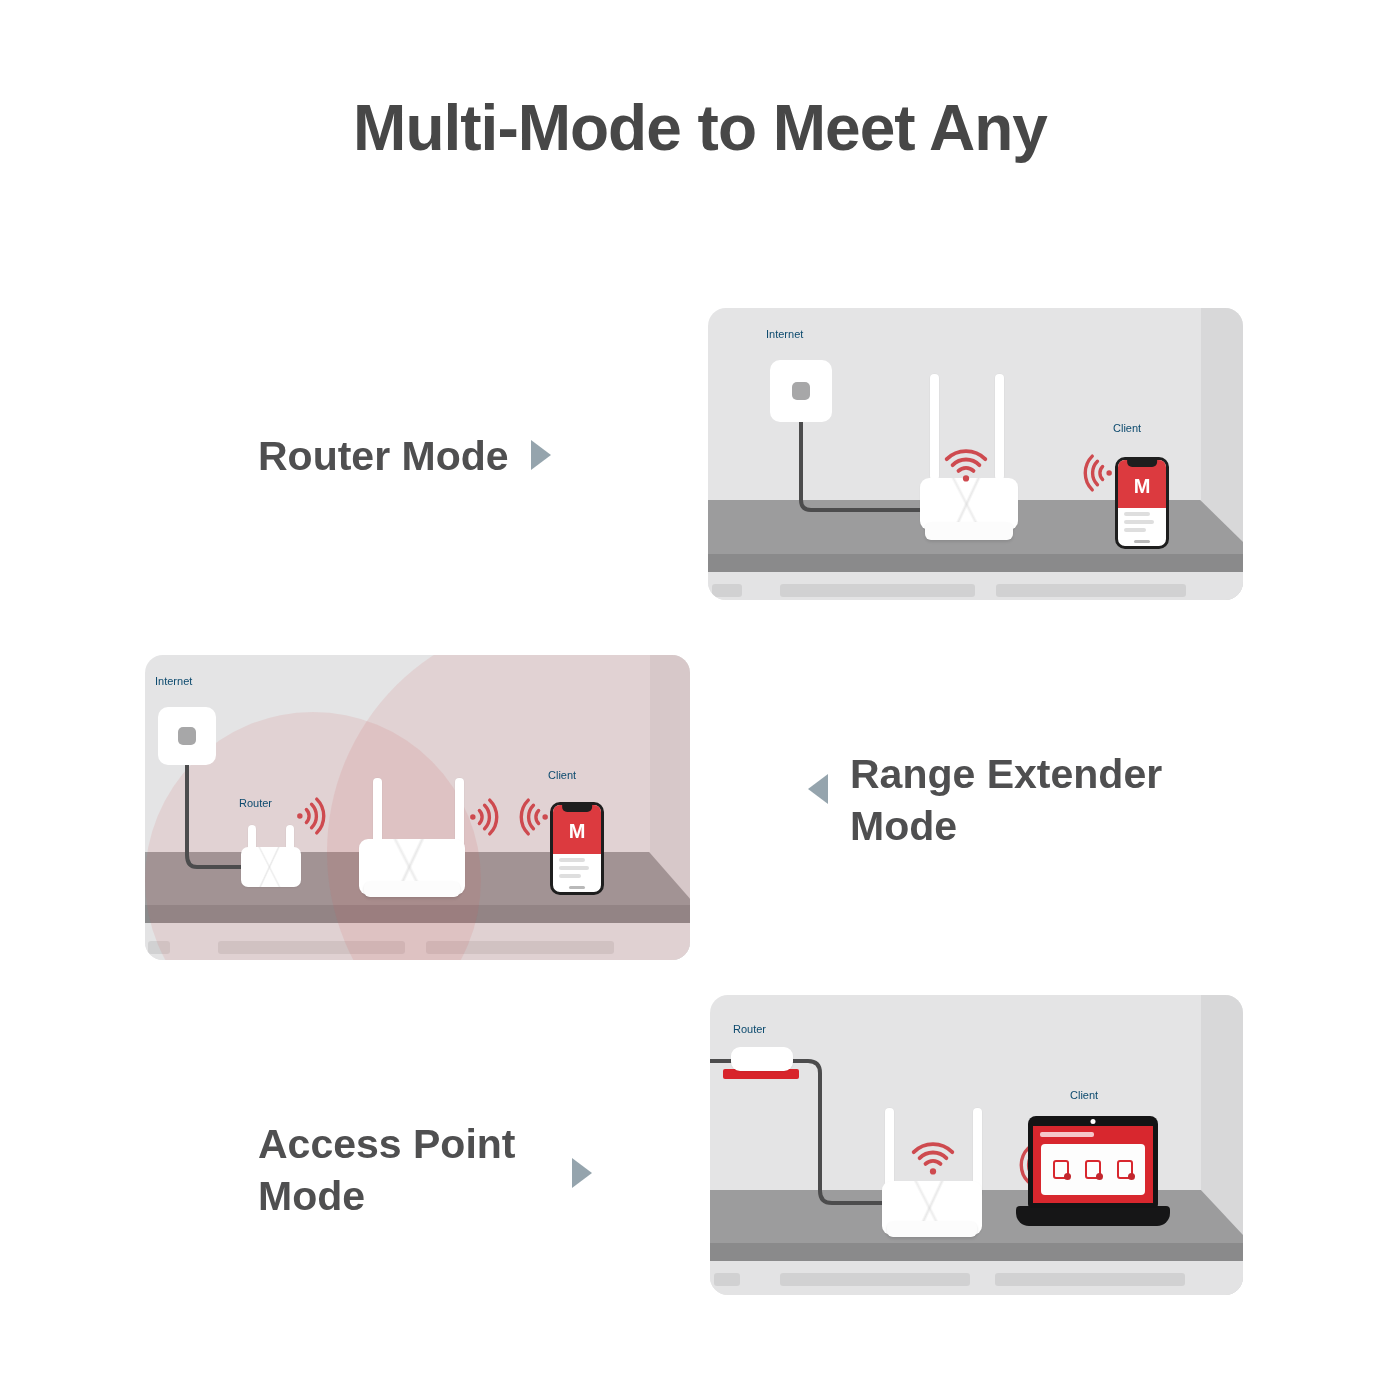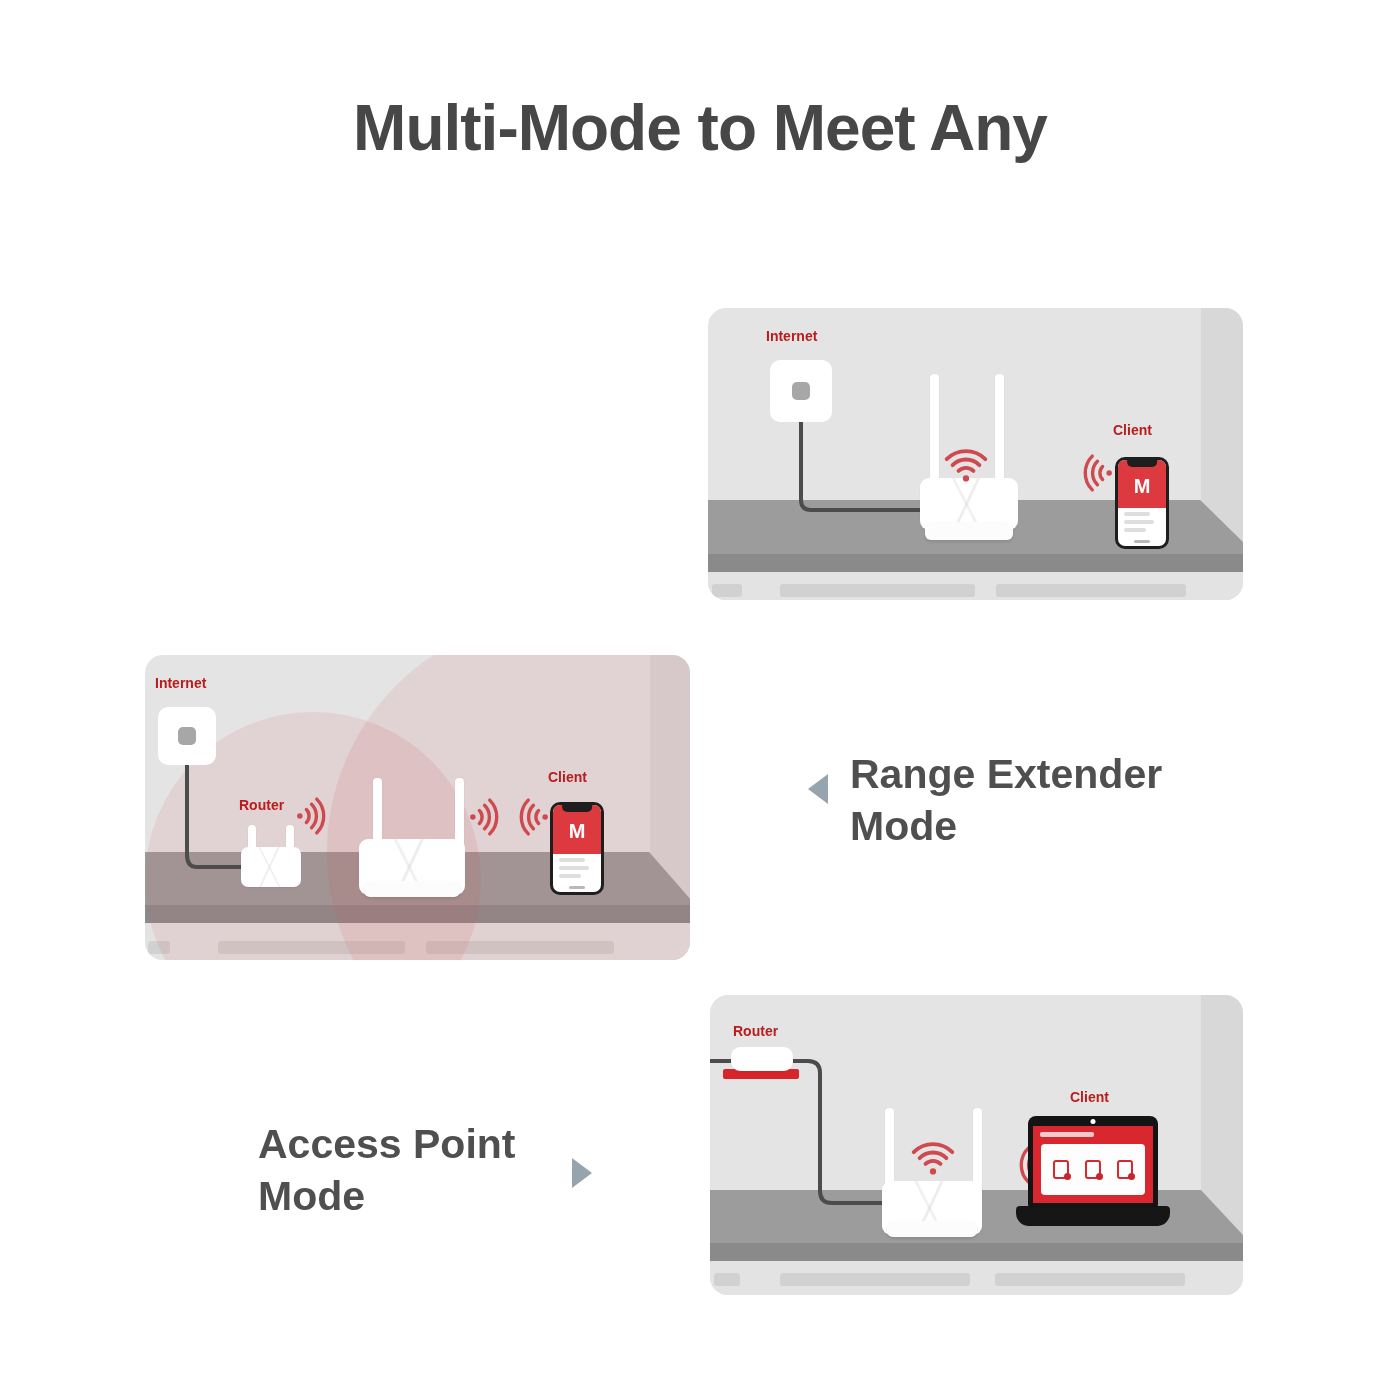--- a/index.html
+++ b/index.html
@@ -17,21 +17,21 @@
   .tri.left{border-top:15px solid transparent;border-bottom:15px solid transparent;
             border-right:20px solid #95a4ad;}
   
   .scene{position:absolute;border-radius:18px;overflow:hidden;background:#e4e4e5;}
   .band{position:absolute;top:0;bottom:0;right:0;background:#d8d8d9;z-index:1;}
   .surface{position:absolute;left:0;width:100%;background:#9c9c9d;z-index:2;}
   .front{position:absolute;left:0;width:100%;background:#8a8a8b;z-index:2;}
   .cabinet{position:absolute;left:0;width:100%;bottom:0;background:#e3e3e4;z-index:2;}
   .foot{position:absolute;height:13px;border-radius:3px;background:#d1d1d2;z-index:2;}
   .coverage{position:absolute;border-radius:50%;background:rgba(205,95,95,0.13);z-index:3;pointer-events:none;}
-  .scene-label{position:absolute;font-size:14px;font-weight:bold;color:#b91c1c;z-index:6;}
+  .scene-label{position:absolute;font-size:11px;font-weight:normal;color:#0c4a6e;z-index:6;}
   .cable{position:absolute;left:0;top:0;z-index:4;}
   .cable path{stroke:#4c4c4d;stroke-width:4;fill:none;}
   
   .outlet{position:absolute;background:#ffffff;border-radius:10px;z-index:5;}
   .port{position:absolute;width:18px;height:18px;border-radius:5px;background:#a7a7a8;z-index:6;}
   
   .antenna{position:absolute;width:9px;background:#ffffff;border-radius:4px;z-index:5;
            box-shadow:0 0 0 0.5px rgba(0,0,0,0.04);}
   .dev-body{position:absolute;background:#ffffff;border-radius:9px;z-index:6;
             box-shadow:0 1px 2px rgba(0,0,0,0.06);
@@ -72,20 +72,24 @@
 </style>
 </head>
 <body>
 
 <div class="stage">
 
   <div class="title">
     <div>Multi-Mode to Meet Any</div>
   </div>
 
+  <div class="mode-row" style="left:258px;top:430px;">
+    <div>Router Mode</div>
+    <div class="tri right" style="margin-top:10px;"></div>
+  </div>
   <div class="mode-row" style="left:258px;top:1118px;">
     <div style="width:292px;">Access Point Mode</div>
     <div class="tri right" style="margin-top:40px;"></div>
   </div>
   <div class="mode-row" style="left:808px;top:748px;">
     <div class="tri left" style="margin-top:26px;"></div>
     <div style="width:340px;">Range Extender Mode</div>
   </div>
 
   <div class="scene" style="left:708px;top:308px;width:535px;height:292px;">

